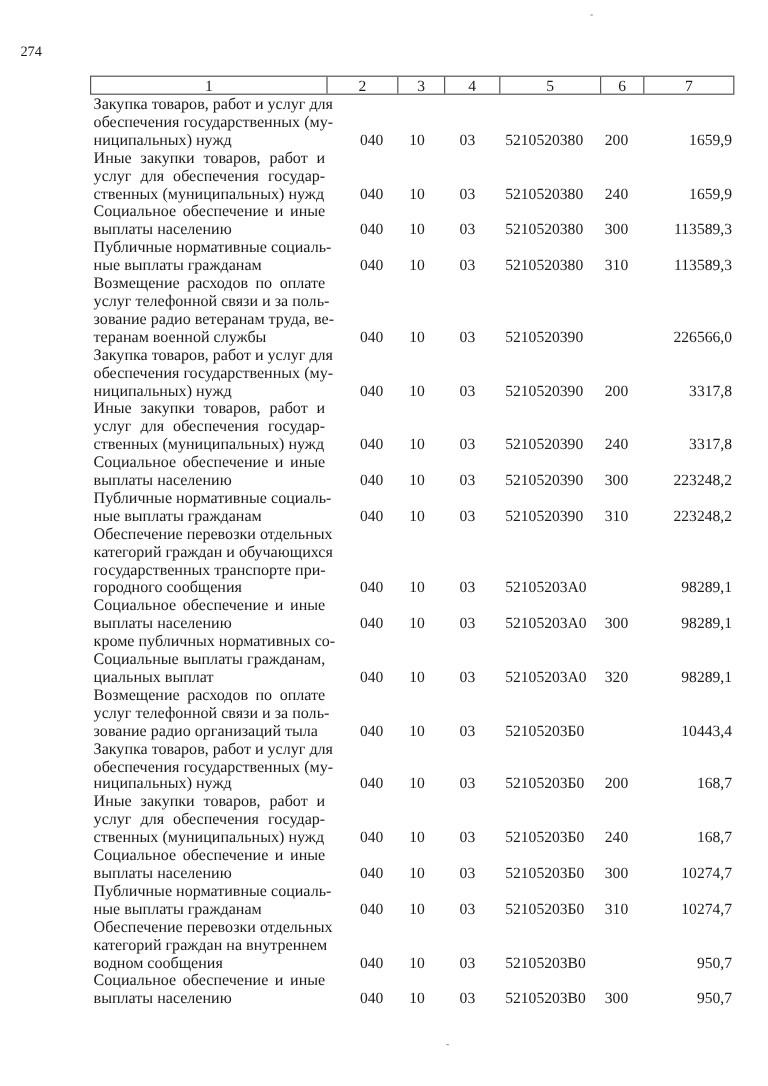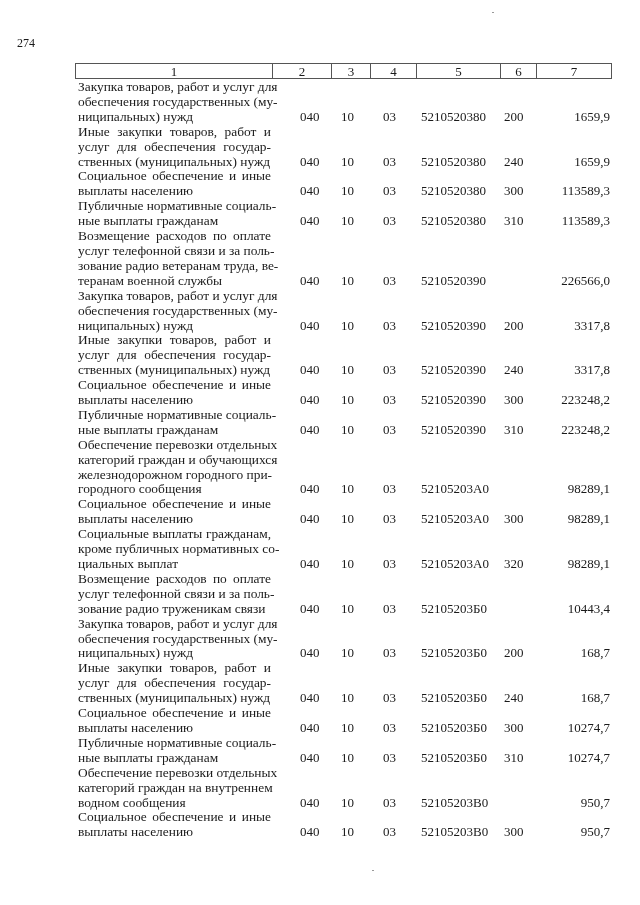--- a/index.html
+++ b/index.html
@@ -171,21 +171,21 @@
         <span class="v c4">03</span>
         <span class="v c5">5210520390</span>
         <span class="v c6">310</span>
         <span class="v c7">223248,2</span>
       </div>
     </div>
     <div class="row">
       <div class="desc">
         <span class="ln">Обеспечение перевозки отдельных</span>
         <span class="ln">категорий граждан и обучающихся</span>
-        <span class="ln">железнодорожном городного при-</span>
+        <span class="ln">государственных транспорте при-</span>
         <span class="ln last">городного сообщения</span>
       </div>
       <div class="vals">
         <span class="v c2">040</span>
         <span class="v c3">10</span>
         <span class="v c4">03</span>
         <span class="v c5">52105203А0</span>
         <span class="v c6"></span>
         <span class="v c7">98289,1</span>
       </div>
@@ -199,38 +199,38 @@
         <span class="v c2">040</span>
         <span class="v c3">10</span>
         <span class="v c4">03</span>
         <span class="v c5">52105203А0</span>
         <span class="v c6">300</span>
         <span class="v c7">98289,1</span>
       </div>
     </div>
     <div class="row">
       <div class="desc">
+        <span class="ln">кроме публичных нормативных со-</span>
         <span class="ln">Социальные выплаты гражданам,</span>
-        <span class="ln">кроме публичных нормативных со-</span>
         <span class="ln last">циальных выплат</span>
       </div>
       <div class="vals">
         <span class="v c2">040</span>
         <span class="v c3">10</span>
         <span class="v c4">03</span>
         <span class="v c5">52105203А0</span>
         <span class="v c6">320</span>
         <span class="v c7">98289,1</span>
       </div>
     </div>
     <div class="row">
       <div class="desc">
         <span class="ln">Возмещение расходов по оплате</span>
         <span class="ln">услуг телефонной связи и за поль-</span>
-        <span class="ln last">зование радио труженикам связи</span>
+        <span class="ln last">зование радио организаций тыла</span>
       </div>
       <div class="vals">
         <span class="v c2">040</span>
         <span class="v c3">10</span>
         <span class="v c4">03</span>
         <span class="v c5">52105203Б0</span>
         <span class="v c6"></span>
         <span class="v c7">10443,4</span>
       </div>
     </div>

